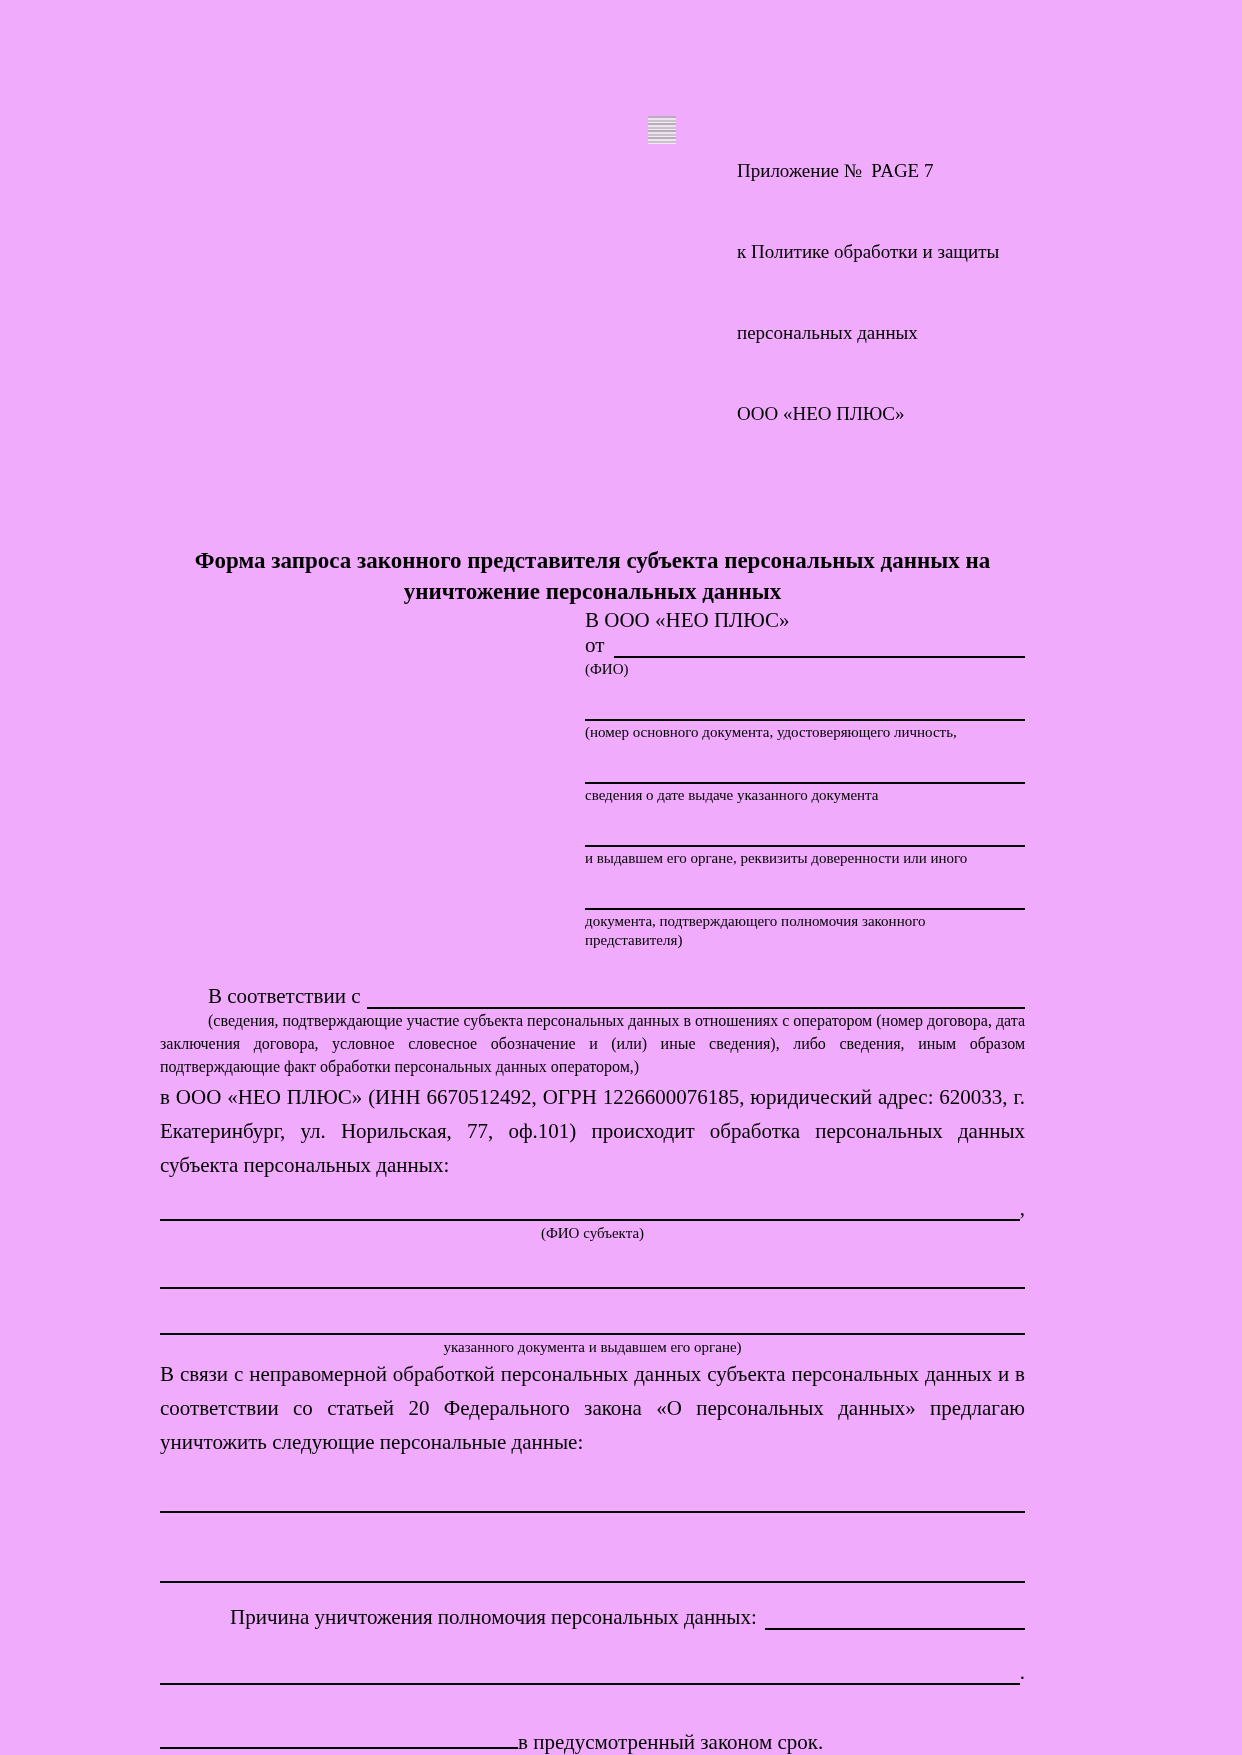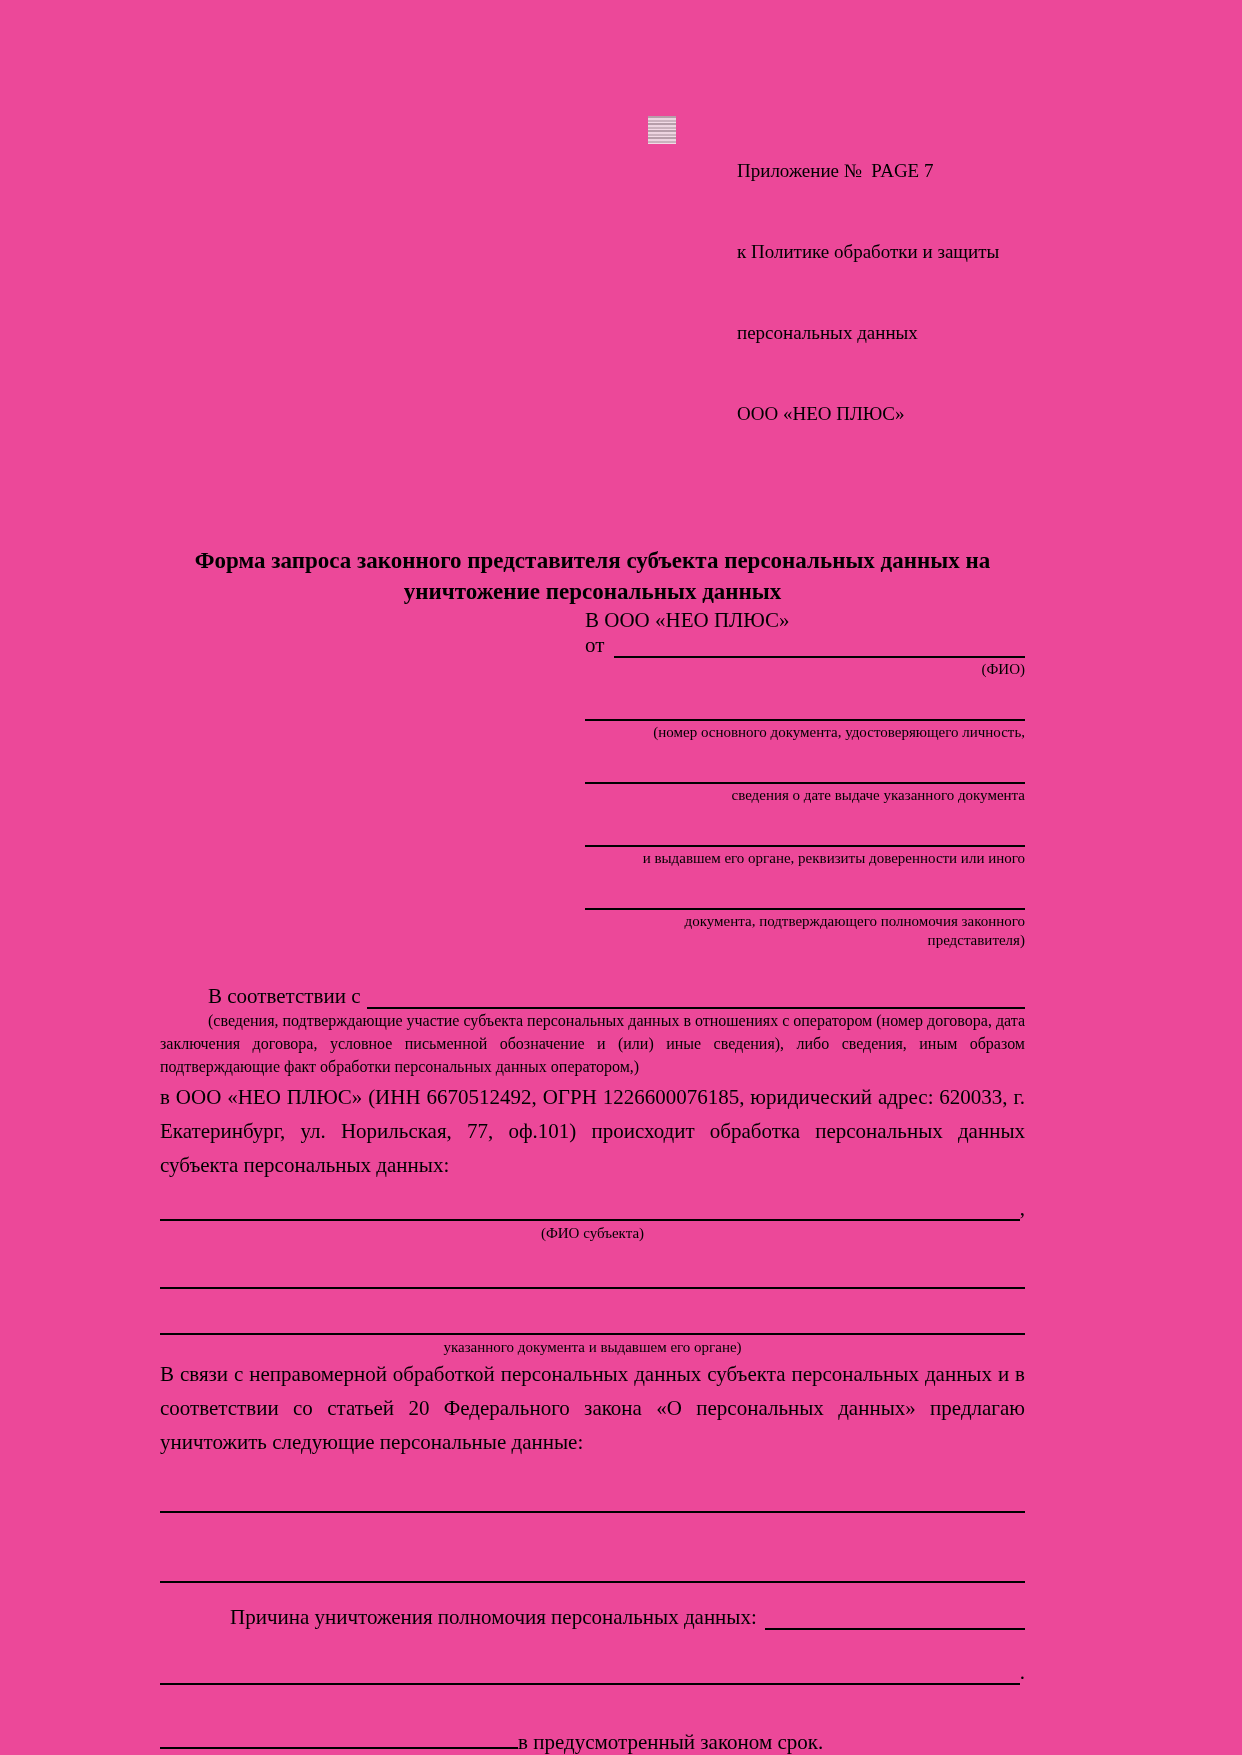--- a/index.html
+++ b/index.html
@@ -1,20 +1,20 @@
 <!DOCTYPE html>
 <html><head>
 <meta charset="utf-8">
 <style>
   html,body{margin:0;padding:0;background:#888;}
   .page{
     position:relative;
     width:1242px;height:1755px;
     margin:0 auto;
-    background:#ec4899;
+    background:#f0abfc;
     color:#000;
     font-family:"Liberation Serif","DejaVu Serif",serif;
     box-sizing:border-box;
     padding:103px 217px 12px 160px;
     overflow:hidden;
   }
   
   .stripes{
     position:absolute;left:648px;top:116px;width:28px;height:28px;
     background:repeating-linear-gradient(180deg,
@@ -30,21 +30,21 @@
     margin:64px auto 0 auto;
     max-width:880px;
     font-size:23px;font-weight:bold;
     text-align:center;line-height:31px;
   }
   .addr{margin-left:425px;width:440px;font-size:21px;}
   .addr-to{line-height:26px;}
   .flexline{display:flex;align-items:flex-end;}
   .blank{border-bottom:2px solid #000;display:inline-block;height:20px;}
   .grow{flex:1 1 auto;}
-  .cap{font-size:15px;text-align:right;line-height:19px;margin-top:2px;}
+  .cap{font-size:15px;text-align:left;line-height:19px;margin-top:2px;}
   .field-line{height:28px;border-bottom:2px solid #000;}
   .accord{margin-top:34px;font-size:21px;}
   .accord .flexline{margin-left:48px;}
   .accord span[data-name="accordance-label"]{white-space:pre;margin-right:6px;}
   .note{
     font-size:16px;line-height:23px;text-align:justify;text-indent:48px;
   }
   .para{font-size:21px;line-height:34px;text-align:justify;margin:2px 0 0 0;}
   .subj-group{margin-top:4px;}
   .subj-line{display:flex;align-items:flex-end;font-size:21px;margin-top:14px;}
@@ -93,21 +93,21 @@
 
     <div class="field-line" data-name="doc-powers-blank-line" style="margin-top:12px;"></div>
     <div class="cap" data-name="doc-powers-caption">документа, подтверждающего полномочия законного представителя)</div>
   </div>
 
   <div class="accord" data-name="accordance-section">
     <div class="flexline">
       <span data-name="accordance-label">В соответствии с</span>
       <span class="blank grow" data-name="accordance-blank-line"></span>
     </div>
-    <div class="note" data-name="accordance-note">(сведения, подтверждающие участие субъекта персональных данных в отношениях с оператором (номер договора, дата заключения договора, условное письменной обозначение и (или) иные сведения), либо сведения, иным образом подтверждающие факт обработки персональных данных оператором,)</div>
+    <div class="note" data-name="accordance-note">(сведения, подтверждающие участие субъекта персональных данных в отношениях с оператором (номер договора, дата заключения договора, условное словесное обозначение и (или) иные сведения), либо сведения, иным образом подтверждающие факт обработки персональных данных оператором,)</div>
   </div>
 
   <p class="para" data-name="operator-paragraph">в ООО «НЕО ПЛЮС» (ИНН 6670512492, ОГРН 1226600076185, юридический адрес: 620033, г. Екатеринбург, ул. Норильская, 77, оф.101) происходит обработка персональных данных субъекта персональных данных:</p>
 
   <div class="subj-group" data-name="subject-fields">
     <div class="subj-line" data-name="subject-fio-row">
       <span class="blank grow" data-name="subject-fio-blank-line"></span>
       <span data-name="trailing-comma">,</span>
     </div>
     <div class="fullcap" data-name="subject-fio-caption">(ФИО субъекта)</div>

